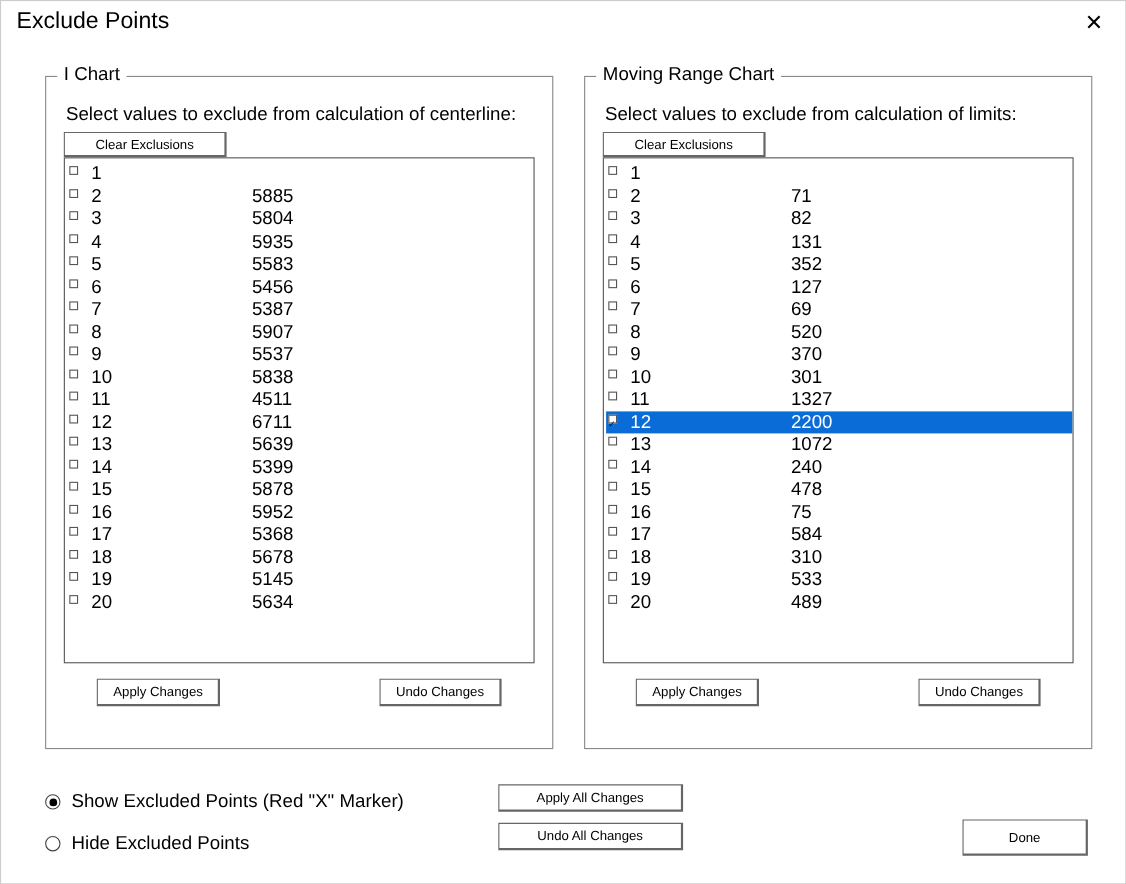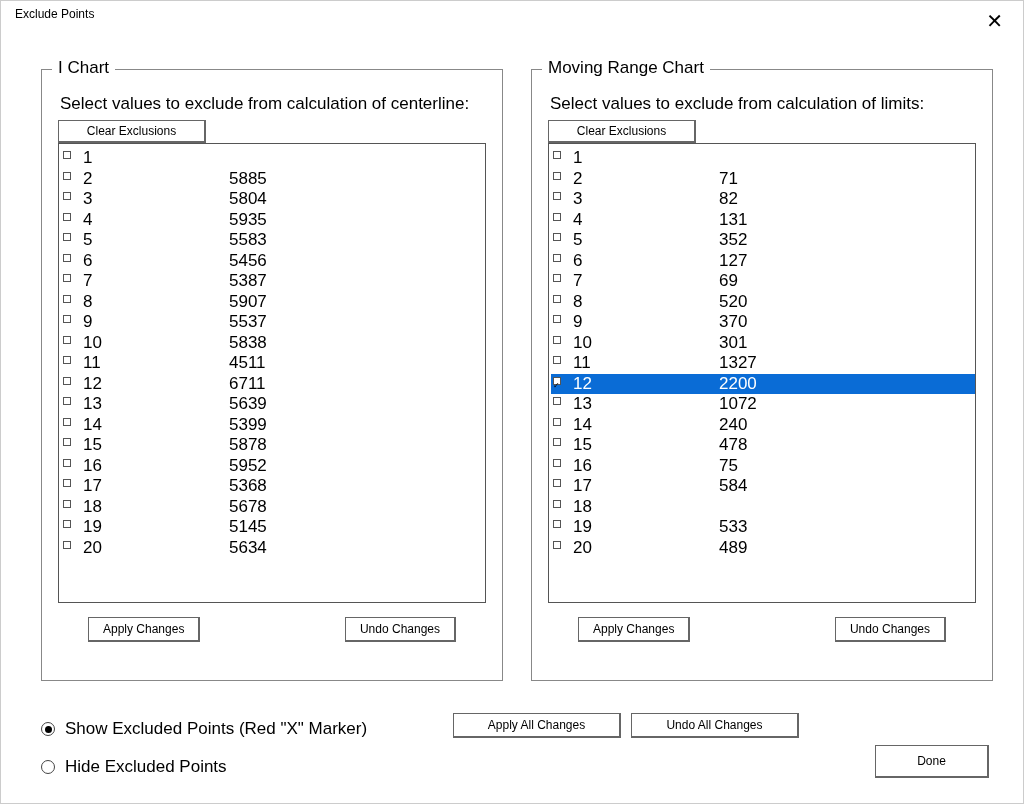--- a/index.html
+++ b/index.html
@@ -10,21 +10,21 @@
     background:#fff;
     color:#000;
     width:1024px;
     height:804px;
     position:relative;
     border:1px solid #ccc;
   }
   .titlebar {
     position:absolute;
     top:6px; left:14px;
-    font-size:12px;
+    font-size:21px;
   }
   .close-x {
     position:absolute;
     top:10px; right:20px;
     font-size:20px;
     font-weight:400;
     cursor:pointer;
     line-height:1;
   }
   .panels {
@@ -158,21 +158,21 @@
     width:7px; height:7px;
     background:#000;
     border-radius:50%;
     display:block;
   }
   .center-buttons {
     position:absolute;
     left:412px;
     top:4px;
     display:flex;
-    flex-direction:row;
+    flex-direction:column;
     gap:10px;
   }
   .center-buttons .btn { width:168px; }
   .done-btn {
     position:absolute;
     right:4px;
     top:36px;
   }
   .done-btn .btn { width:114px; padding:8px 0; }
 </style>
@@ -381,20 +381,21 @@
           <span class="val">75</span>
         </div>
         <div class="row">
           <span class="chk"></span>
           <span class="idx">17</span>
           <span class="val">584</span>
         </div>
         <div class="row">
           <span class="chk"></span>
           <span class="idx">18</span>
+          <span class="val">310</span>
         </div>
         <div class="row">
           <span class="chk"></span>
           <span class="idx">19</span>
           <span class="val">533</span>
         </div>
         <div class="row">
           <span class="chk"></span>
           <span class="idx">20</span>
           <span class="val">489</span>

